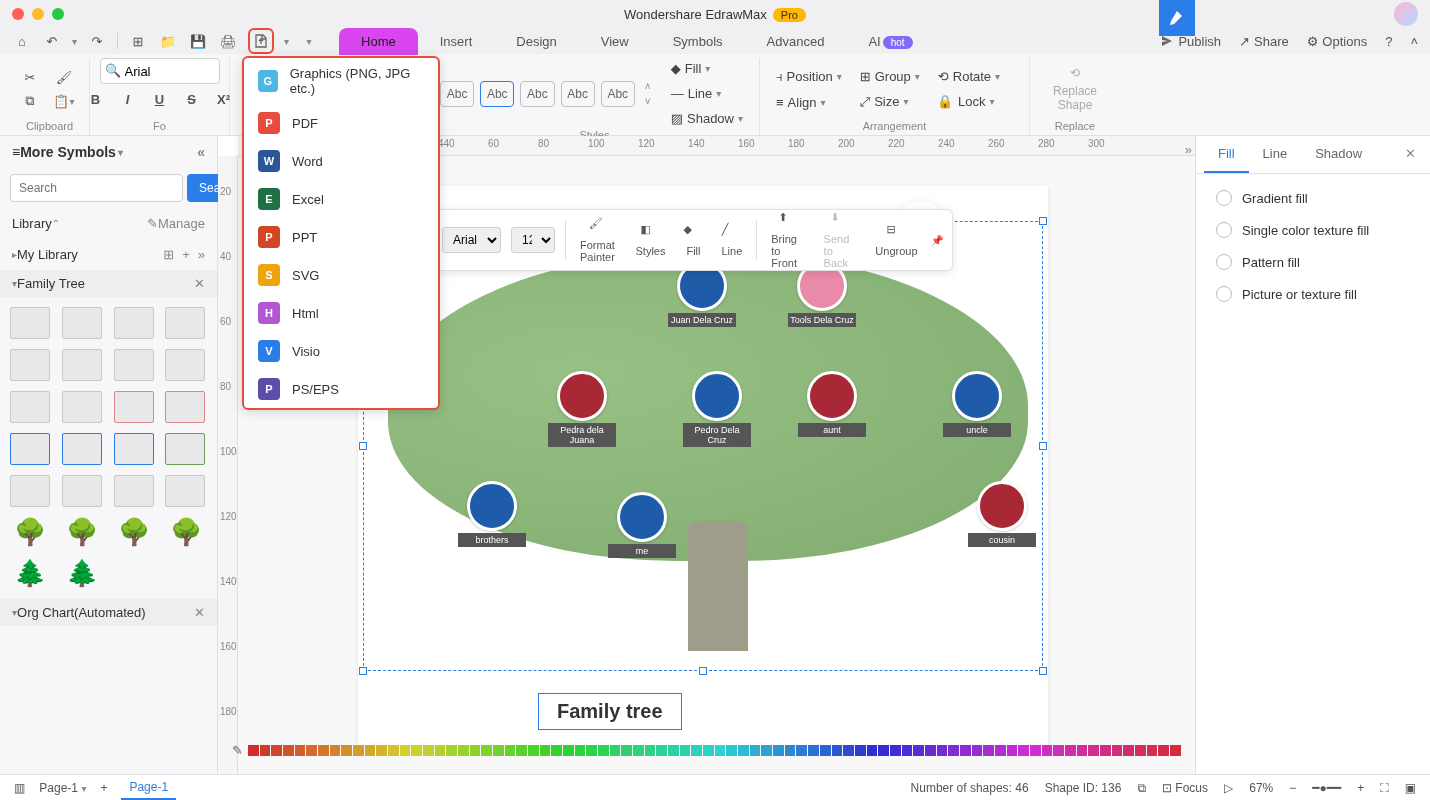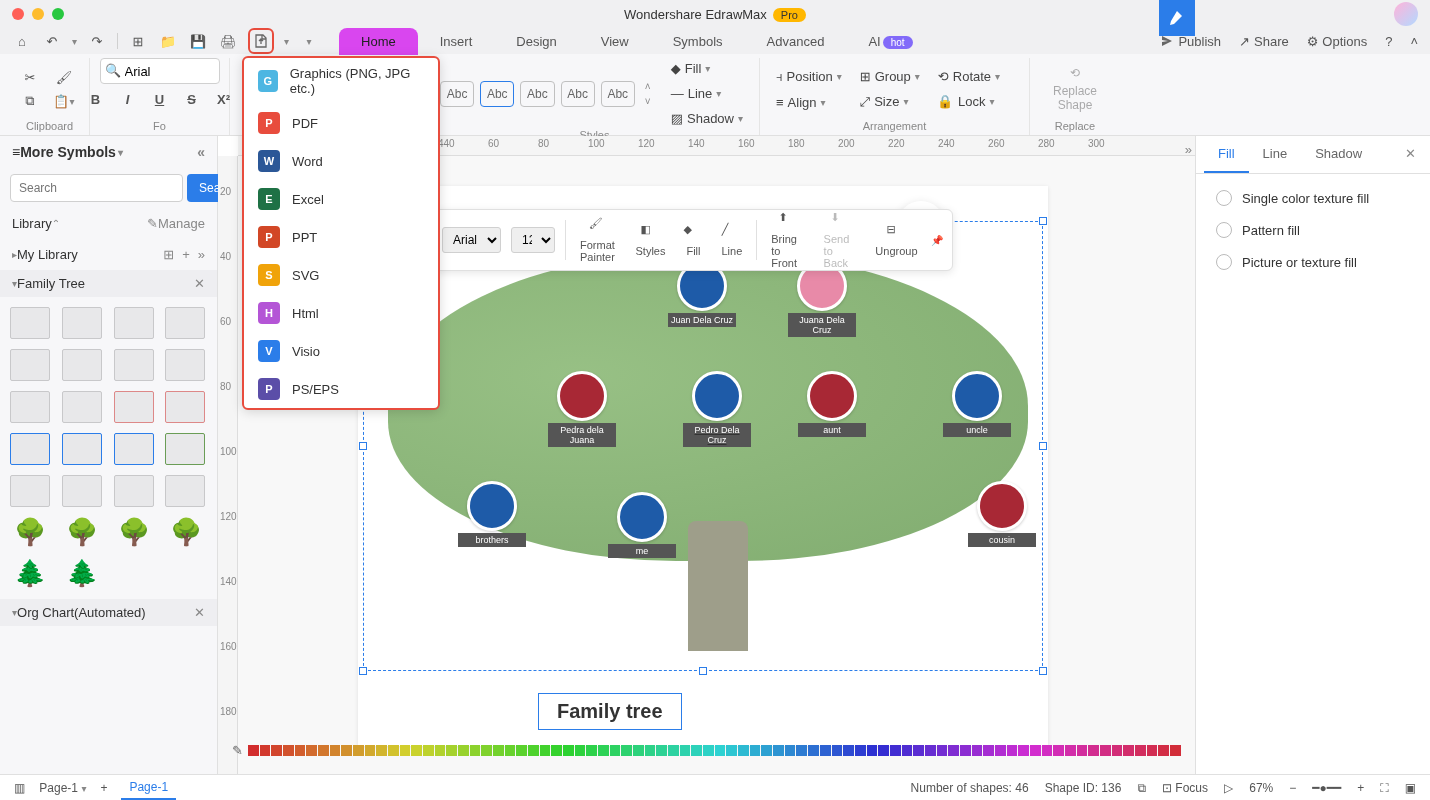--- a/index.html
+++ b/index.html
@@ -350,27 +350,27 @@
         <div class="tree-crown"></div>
         <div class="tree-trunk"></div>
       </div>
       <div id="people">
           <div class="person" style="left: 430px; top: 105px;">
             <div class="p-av "></div>
             <div class="p-lbl">Juan Dela Cruz</div>
           </div>
           <div class="person" style="left: 550px; top: 105px;">
             <div class="p-av pink"></div>
-            <div class="p-lbl">Juana Dela Cruz</div>
+            <div class="p-lbl">Tools Dela Cruz</div>
           </div>
           <div class="person" style="left: 310px; top: 215px;">
             <div class="p-av red"></div>
             <div class="p-lbl">Pedra dela Juana</div>
           </div>
-          <div class="person" style="left: 445px; top: 215px; text-decoration: underline;">
+          <div class="person" style="left: 445px; top: 215px;">
             <div class="p-av "></div>
             <div class="p-lbl">Pedro Dela Cruz</div>
           </div>
           <div class="person" style="left: 560px; top: 215px;">
             <div class="p-av red"></div>
             <div class="p-lbl">aunt</div>
           </div>
           <div class="person" style="left: 705px; top: 215px;">
             <div class="p-av "></div>
             <div class="p-lbl">uncle</div>
@@ -542,20 +542,24 @@
   <div class="right-panel">
     <div class="rp-tabs">
       <div class="rp-tab active">Fill</div>
       <div class="rp-tab">Line</div>
       <div class="rp-tab">Shadow</div>
       <div class="rp-close">✕</div>
     </div>
     <div class="rp-opts" id="rpopts">
         <div class="rp-opt">
           <span class="radio"></span>
+          <span>Gradient fill</span>
+        </div>
+        <div class="rp-opt">
+          <span class="radio"></span>
           <span>Single color texture fill</span>
         </div>
         <div class="rp-opt">
           <span class="radio"></span>
           <span>Pattern fill</span>
         </div>
         <div class="rp-opt">
           <span class="radio"></span>
           <span>Picture or texture fill</span>
         </div>

